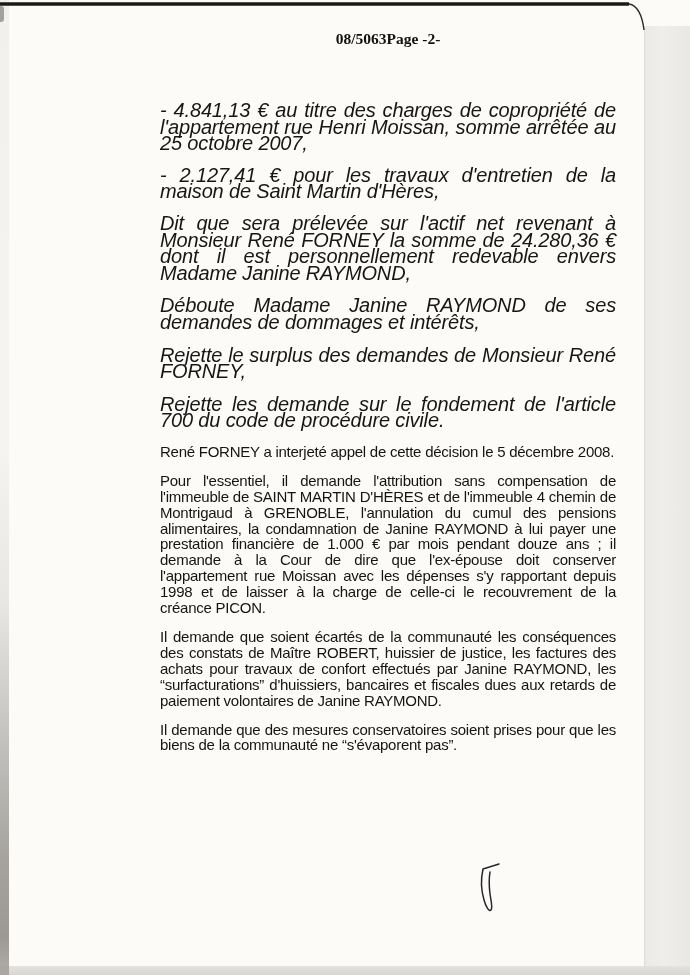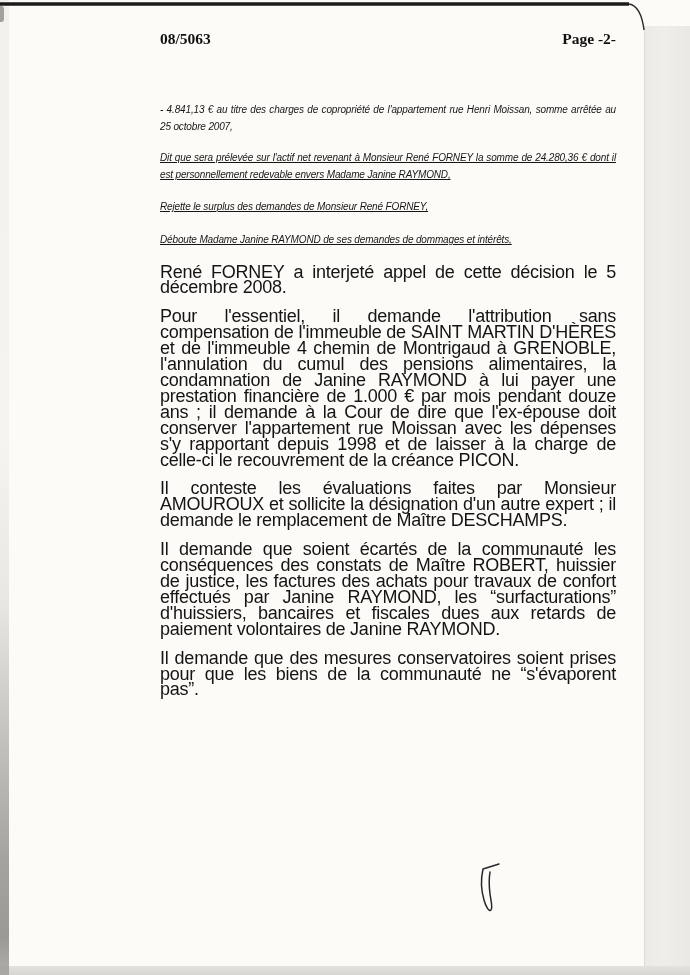--- a/index.html
+++ b/index.html
@@ -40,46 +40,46 @@
   .corner-smudge {
     position: absolute; left: 0; top: 6px;
     width: 4px; height: 16px;
     background: #6f6d69; opacity: .6;
     border-radius: 0 3px 3px 0;
   }
   .top-line-svg { position: absolute; top: 0; left: 0; }
 
   .header-row {
     position: absolute; left: 160px; top: 30px; width: 456px;
-    display: flex; justify-content: space-between;
+    display: flex; justify-content: center;
     font-family: "Liberation Serif", serif;
     font-weight: bold; font-size: 15.5px;
     color: #111;
   }
   .content {
     position: absolute; left: 160px; top: 102px; width: 456px;
   }
   .ruling p {
     font-style: italic;
-    font-size: 10px;
+    font-size: 20px;
     line-height: 16.6px;
     letter-spacing: -0.15px;
     margin: 0 0 15px 0;
     text-align: justify;
     color: #161616;
   }
-  .ruling p.gap-after { margin-bottom: 16px; text-decoration: underline; }
+  .ruling p.gap-after { margin-bottom: 16px; }
   .appeal-intro {
     font-size: 14.6px;
     letter-spacing: -0.1px;
     margin: 29px 0 26px 0;
     color: #141414;
   }
   .appeal p {
-    font-size: 18px;
+    font-size: 15px;
     line-height: 15.9px;
     letter-spacing: -0.25px;
     margin: 0 0 13px 0;
     text-align: justify;
     color: #141414;
   }
   .pen-mark-svg { position: absolute; left: 468px; top: 854px; }
 </style>
 </head>
 <body>
@@ -96,29 +96,30 @@
 </svg>
 
 <div class="header-row">
   <span>08/5063</span>
   <span>Page -2-</span>
 </div>
 
 <div class="content">
   <div class="ruling">
     <p>- 4.841,13 € au titre des charges de copropriété de l'appartement rue Henri Moissan, somme arrêtée au 25 octobre 2007,</p>
+    <p>- 2.127,41 € pour les travaux d'entretien de la maison de Saint Martin d'Hères,</p>
     <p class="gap-after">Dit que sera prélevée sur l'actif net revenant à Monsieur René FORNEY la somme de 24.280,36 € dont il est personnellement redevable envers Madame Janine RAYMOND,</p>
+    <p class="gap-after">Déboute Madame Janine RAYMOND de ses demandes de dommages et intérêts,</p>
     <p class="gap-after">Rejette le surplus des demandes de Monsieur René FORNEY,</p>
-    <p class="gap-after">Déboute Madame Janine RAYMOND de ses demandes de dommages et intérêts,</p>
+    <p>Rejette les demande sur le fondement de l'article 700 du code de procédure civile.</p>
   </div>
 
   <div class="appeal">
     <p class="appeal-intro">René FORNEY a interjeté appel de cette décision le 5 décembre 2008.</p>
     <p>Pour l'essentiel, il demande l'attribution sans compensation de l'immeuble de SAINT MARTIN D'HÈRES et de l'immeuble 4 chemin de Montrigaud à GRENOBLE, l'annulation du cumul des pensions alimentaires, la condamnation de Janine RAYMOND à lui payer une prestation financière de 1.000 € par mois pendant douze ans ; il demande à la Cour de dire que l'ex-épouse doit conserver l'appartement rue Moissan avec les dépenses s'y rapportant depuis 1998 et de laisser à la charge de celle-ci le recouvrement de la créance PICON.</p>
-    <p>Il conteste les évaluations faites par Monsieur AMOUROUX et sollicite la désignation d'un autre expert ; il demande le remplacement de Maître DESCHAMPS.</p>
     <p>Il demande que soient écartés de la communauté les conséquences des constats de Maître ROBERT, huissier de justice, les factures des achats pour travaux de confort effectués par Janine RAYMOND, les “surfacturations” d'huissiers, bancaires et fiscales dues aux retards de paiement volontaires de Janine RAYMOND.</p>
     <p>Il demande que des mesures conservatoires soient prises pour que les biens de la communauté ne “s'évaporent pas”.</p>
   </div>
 </div>
 
 <svg class="pen-mark-svg" width="44" height="66" viewBox="0 0 44 66">
   <path d="M31,10 L15,15 C13,24 13,36 16,46 C18,53 21,58 23,56 C25,54 23,47 22,40 C21,32 21,24 22,18" stroke="#26262e" stroke-width="1.5" fill="none" stroke-linecap="round" stroke-linejoin="round"></path>
 </svg>
 
 </body></html>

